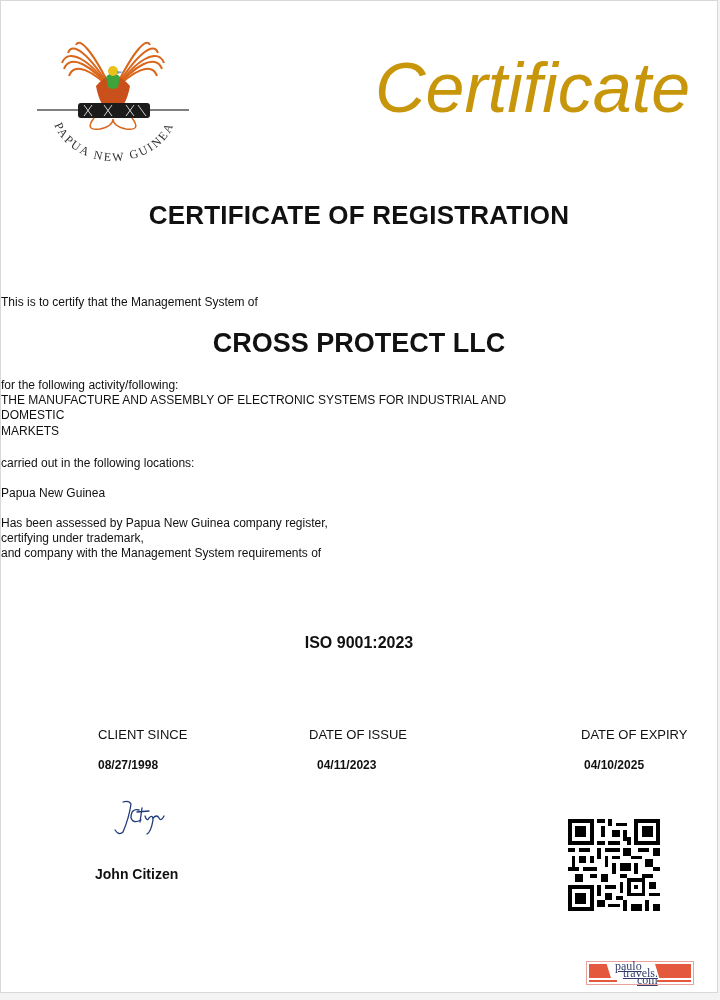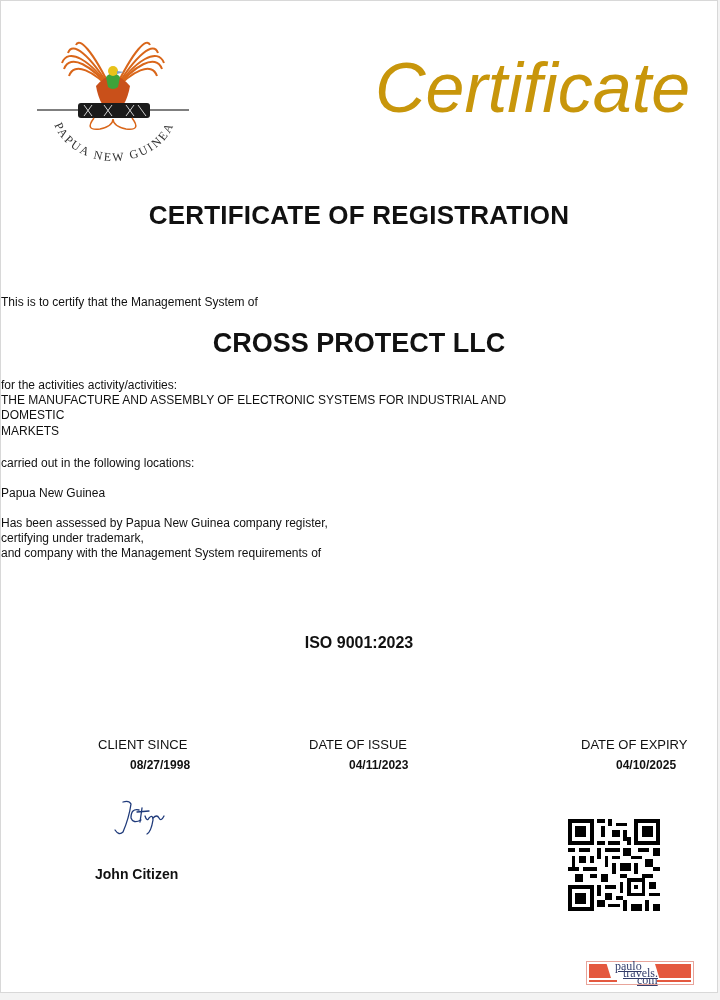--- a/index.html
+++ b/index.html
@@ -23,22 +23,22 @@
     }
     .center-text { position: absolute; left: 0; width: 100%; font-size: 12px; line-height: 15px; }
     .company {
       position: absolute; left: 0; width: 100%; top: 327px; text-align: center;
       font-size: 27px; font-weight: bold;
     }
     .standard {
       position: absolute; left: 0; width: 100%; top: 633px; text-align: center;
       font-size: 16px; font-weight: bold;
     }
-    .label { position: absolute; top: 726px; font-size: 13px; margin-top: 10px; }
-    .value { position: absolute; top: 757px; font-size: 12px; font-weight: bold; margin-left: 32px; }
+    .label { position: absolute; top: 726px; font-size: 13px; }
+    .value { position: absolute; top: 757px; font-size: 12px; font-weight: bold; }
     .signature { position: absolute; left: 108px; top: 797px; width: 60px; height: 40px; }
     .signer { position: absolute; left: 94px; top: 865px; font-size: 14px; font-weight: bold; }
     .qr { position: absolute; left: 567px; top: 818px; width: 92px; height: 92px; }
     .watermark {
       position: absolute; left: 585px; top: 960px; width: 108px; height: 24px;
       border: 1px solid #e8a49a; background: #fff; box-sizing: border-box;
     }
     .wm-bar-l { position: absolute; left: 2px; top: 2px; width: 22px; height: 14px; background: #e4583e; clip-path: polygon(0 0,80% 0,100% 100%,0 100%); }
     .wm-bar-r { position: absolute; right: 2px; top: 2px; width: 36px; height: 14px; background: #e4583e; clip-path: polygon(0 0,100% 0,100% 100%,12% 100%); }
     .wm-line-l { position: absolute; left: 2px; bottom: 2px; width: 28px; height: 2px; background: #e4583e; }
@@ -86,21 +86,21 @@
   </svg>
 
   <div class="brand-word">Certificate</div>
 
   <div class="title">CERTIFICATE OF REGISTRATION</div>
 
   <div class="center-text" style="top:294px">This is to certify that the Management System of</div>
 
   <div class="company">CROSS PROTECT LLC</div>
 
-  <div class="center-text" style="top:377px">for the activities activity/activities:</div>
+  <div class="center-text" style="top:377px">for the following activity/following:</div>
   <div class="center-text" style="top:392px">THE MANUFACTURE AND ASSEMBLY OF ELECTRONIC SYSTEMS FOR INDUSTRIAL AND</div>
   <div class="center-text" style="top:407px">DOMESTIC</div>
   <div class="center-text" style="top:423px">MARKETS</div>
 
   <div class="center-text" style="top:455px">carried out in the following locations:</div>
   <div class="center-text" style="top:485px">Papua New Guinea</div>
 
   <div class="center-text" style="top:515px">Has been assessed by Papua New Guinea company register,</div>
   <div class="center-text" style="top:530px">certifying under trademark,</div>
   <div class="center-text" style="top:545px">and company with the Management System requirements of</div>

